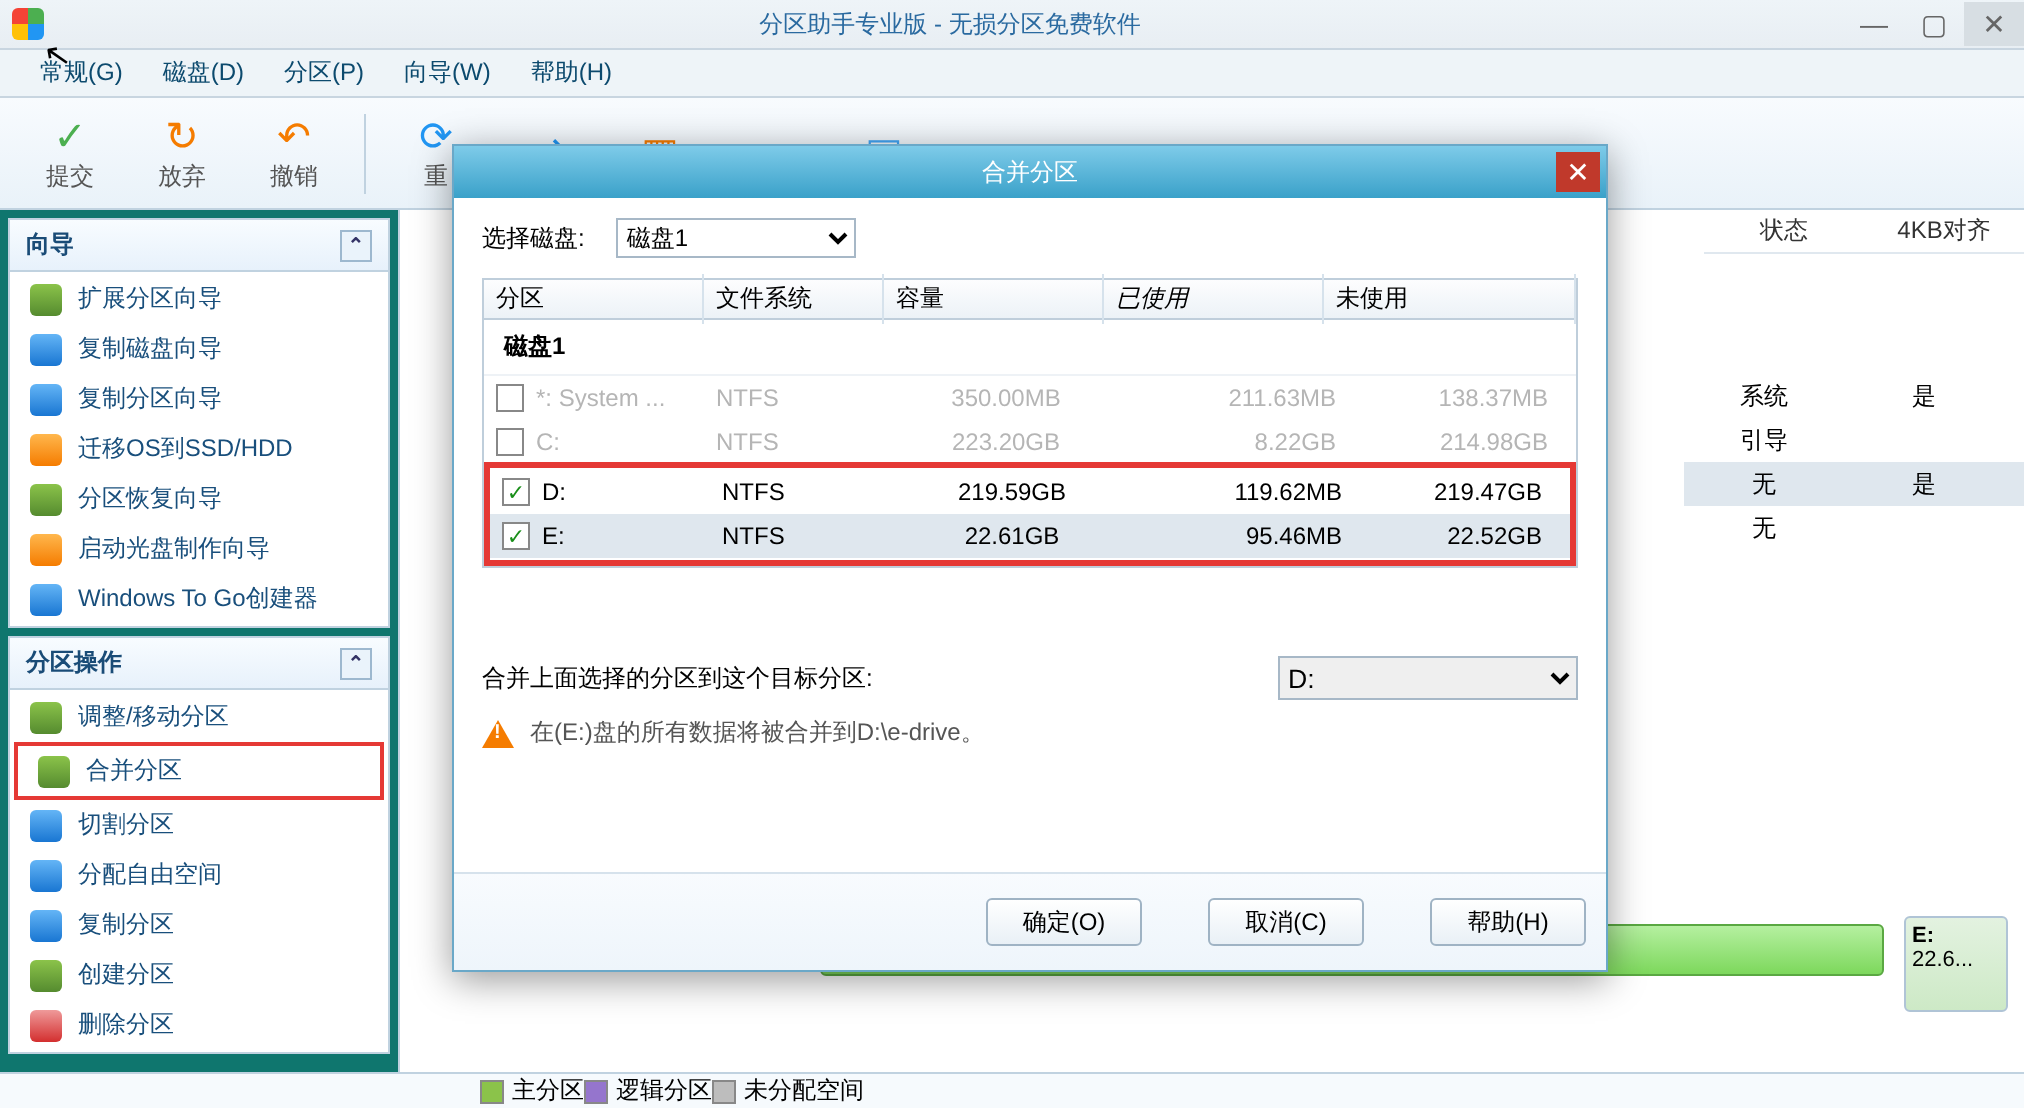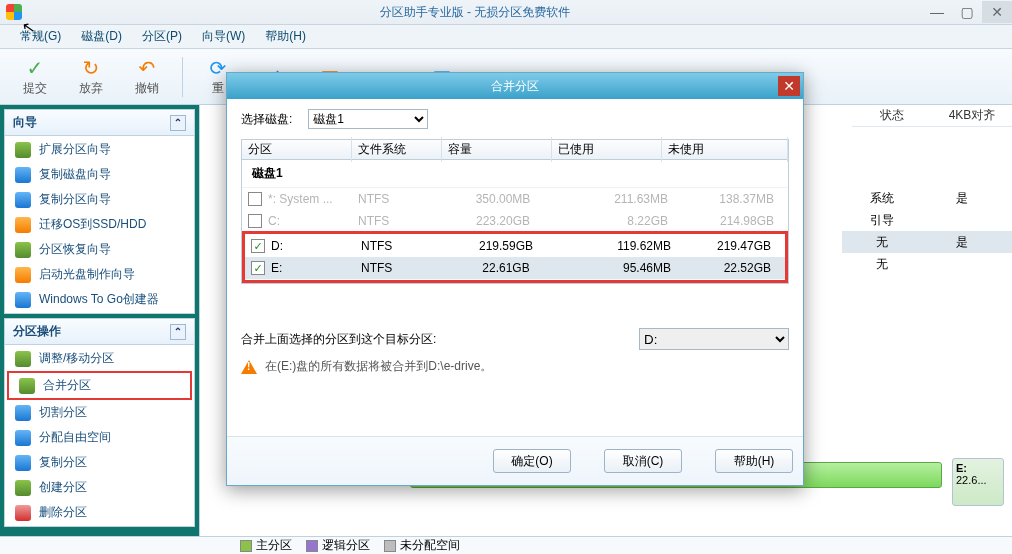--- a/index.html
+++ b/index.html
@@ -40,40 +40,40 @@
 .content .rt-header div { width:80px; text-align:center; color:#333; }
 .content .rt-col { position:absolute; right:0; top:82px; width:170px; }
 .row-r { display:flex; height:22px; align-items:center; }
 .row-r div { width:80px; text-align:center; }
 .row-r.hl { background:#dfe7ee; }
 .disk-bar { position:absolute; bottom:30px; right:8px; width:52px; height:48px; border:1px solid #b0c4d6; background:linear-gradient(#e3f2e0,#cde9c6); border-radius:3px; padding:3px; font-size:11px; }
 .disk-progress { position:absolute; left:210px; right:70px; bottom:30px; height:48px; }
 .disk-progress .bar-full { height:26px; background:linear-gradient(#b5f0a0,#7dd85c); border:1px solid #5aa842; margin-top:4px; border-radius:3px; }
 
 
-.legend { position:absolute; bottom:0; left:0; right:0; height:18px; display:flex; align-items:center; gap:14px; padding-left:240px; background:#f6fafd; border-top:1px solid #c0d2e0; }
+.legend { position:absolute; bottom:0; left:0; right:0; height:18px; display:flex; align-items:center; padding-left:240px; background:#f6fafd; border-top:1px solid #c0d2e0; }
 .legend .sw { display:flex; align-items:center; gap:4px; }
 .legend .box { width:12px; height:12px; border:1px solid #888; }
 .bx-green{background:#8bc34a;} .bx-purple{background:#9575cd;} .bx-gray{background:#bdbdbd;}
 
 
 .dialog { position:absolute; left:226px; top:72px; width:578px; height:414px; background:#fff; box-shadow:0 4px 18px rgba(0,0,0,.4); border:1px solid #6aa8c8; z-index:10; }
 .dialog .dlg-title { height:26px; background:linear-gradient(#7ecbe9,#3aa1c9); color:#fff; display:flex; align-items:center; justify-content:center; font-weight:500; position:relative; }
 .dialog .dlg-close { position:absolute; right:3px; top:3px; width:22px; height:20px; background:#c0392b; color:#fff; display:flex; align-items:center; justify-content:center; font-size:14px; }
 .dlg-desc { display:flex; align-items:center; padding:10px 14px; border-bottom:1px solid #d6e2ec; background:linear-gradient(#fff,#f2f8fc); }
 .dlg-desc .big-icon { margin-left:auto; width:40px; height:34px; background:linear-gradient(#bfe8a7,#6fbf3e); border-radius:4px; position:relative; }
 .dlg-desc .big-icon::after{content:'↓'; position:absolute; inset:0; display:flex; align-items:center; justify-content:center; color:#fff; font-size:18px; font-weight:bold;}
 .dlg-body { padding:10px 14px 0 14px; }
 .select-row { display:flex; align-items:center; gap:16px; margin-bottom:10px; }
 .select-row select { width:120px; height:20px; border:1px solid #a7b8c7; font-size:12px; background:#fff; }
 
 .pt-table { border:1px solid #bfcedb; }
 .pt-head { display:flex; background:linear-gradient(#fdfdfe,#ecf2f7); border-bottom:1px solid #bfcedb; height:20px; align-items:center; }
 .pt-head div { border-right:1px solid #d6e2ec; padding:4px 6px; text-align:left; }
-.cw1{width:110px;} .cw2{width:90px;} .cw3{width:110px; text-align:right;} .cw4{width:110px; text-align:right;} .cw5{flex:1; text-align:right;}
+.cw1{width:110px;} .cw2{width:90px;} .cw3{width:110px; text-align:right;} .cw4{width:110px; text-align:right;font-style:italic;} .cw5{flex:1; text-align:right;}
 .pt-group { padding:5px 10px; font-weight:600; background:#fff; border-bottom:1px solid #eef2f6; }
 .pt-row { display:flex; height:22px; align-items:center; padding:0 6px; }
 .pt-row .pt-cb { width:14px; height:14px; border:1px solid #888; margin-right:6px; display:flex; align-items:center; justify-content:center; font-size:11px; color:#1a8f1a; background:#fff; }
 .pt-row .r1{width:90px;} .pt-row .r2{width:90px;} .pt-row .r3{width:110px; text-align:center;} .pt-row .r4{width:110px; text-align:right;} .pt-row .r5{flex:1; text-align:right; padding-right:8px;}
 .pt-row.dim{color:#b5b5b5;}
 .pt-row.sel{background:#dfe7ee;}
 .hlbox { border:3px solid #e53935; padding:1px 0; margin-top:-1px; }
 
 .dlg-target { margin-top:44px; display:flex; align-items:center; gap:10px; }
 .dlg-target select { width:150px; height:22px; border:1px solid #a7b8c7; }

